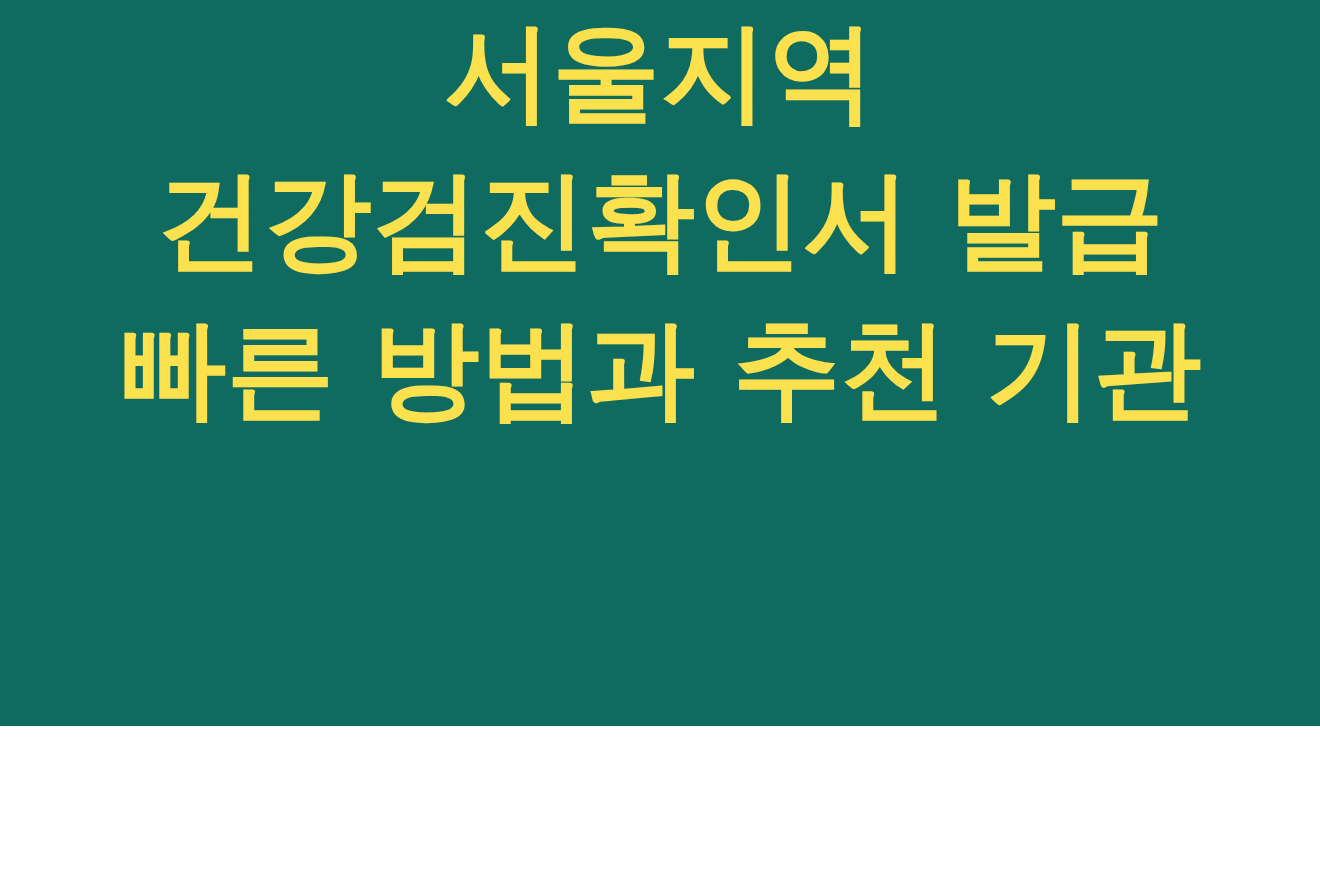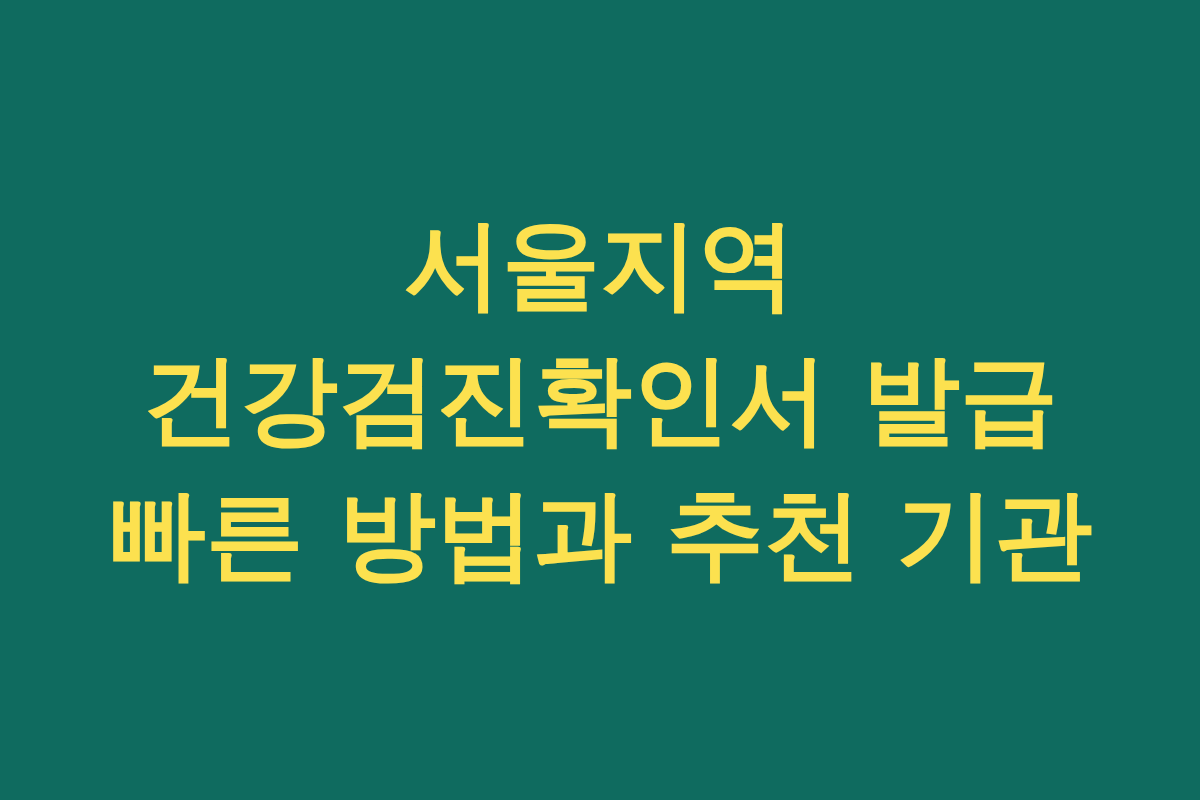--- a/index.html
+++ b/index.html
@@ -9,24 +9,24 @@
   }
   body {
     width: 1200px;
     height: 800px;
     overflow: hidden;
     font-family: "DejaVu Sans", sans-serif;
   }
   #banner {
     position: relative;
     width: 1200px;
-    height: 800px;
+    height: 660px;
     box-sizing: border-box;
     display: flex;
-    align-items: center;
+    align-items: flex-start;
     justify-content: center;
     background: #0F6B5F;
   }
   #banner-text {
     width: 1024px;
     margin: 0;
     padding: 0;
     text-align: center;
     font-family: "DejaVu Sans", "Liberation Sans", sans-serif;
     font-weight: 700;

